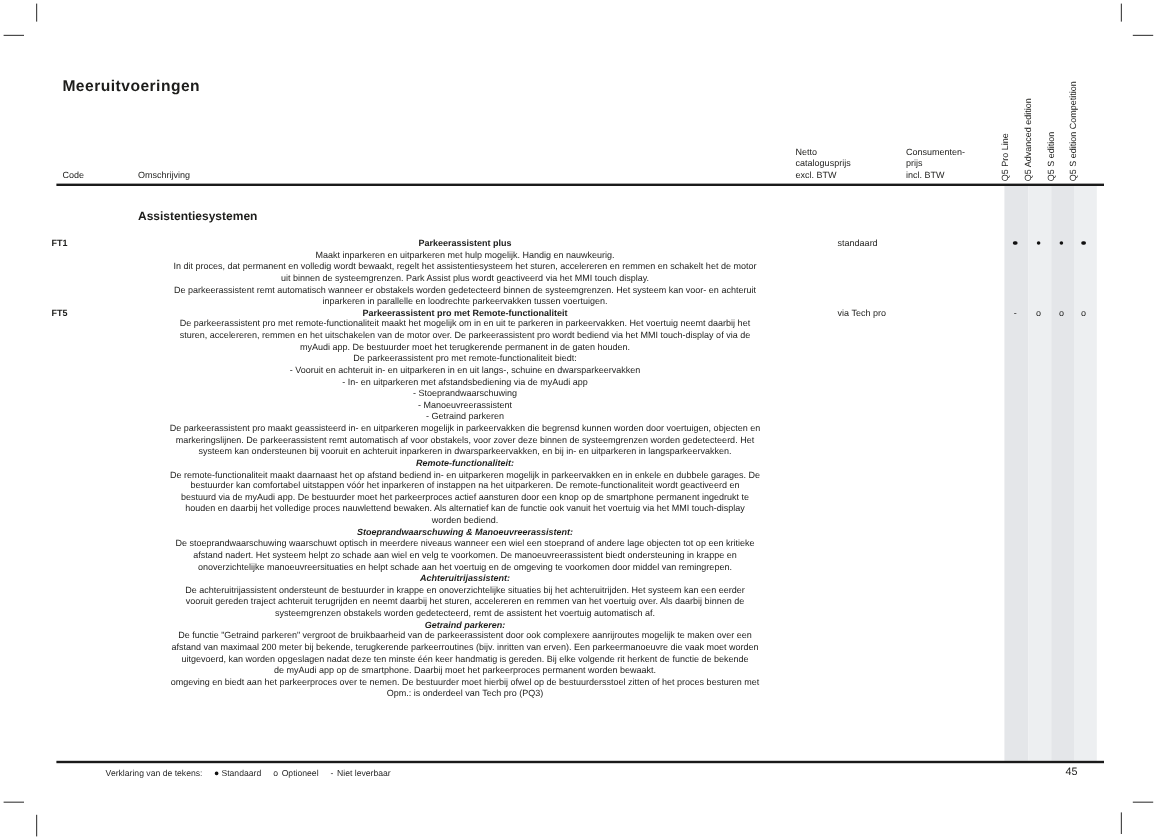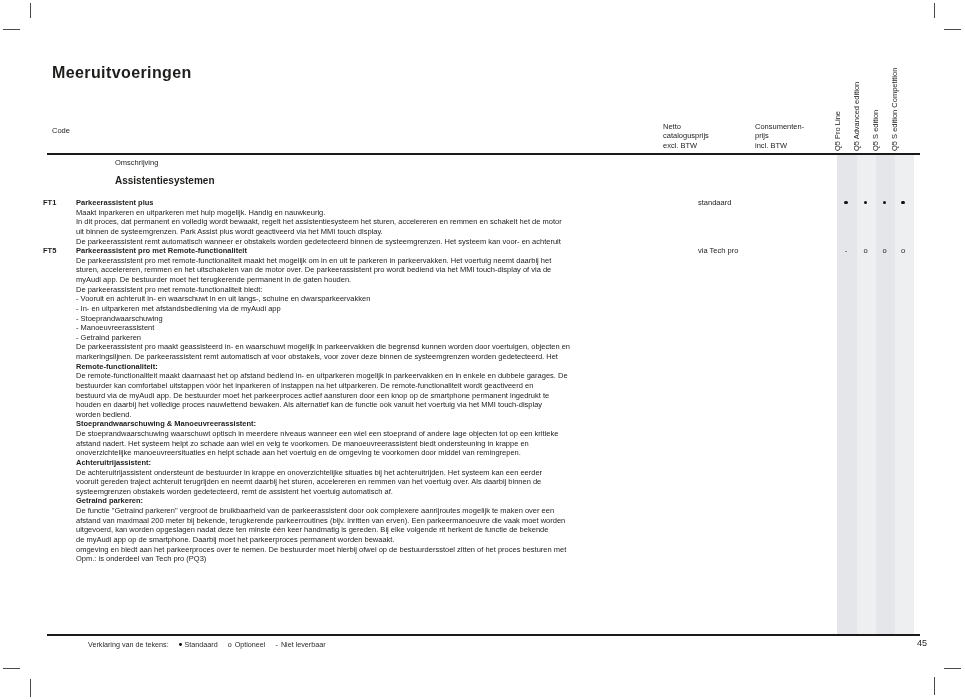--- a/index.html
+++ b/index.html
@@ -5,49 +5,49 @@
   html,body{margin:0;padding:0;}
   body{
     width:965px;height:700px;position:relative;overflow:hidden;
     background:#ffffff;color:#1d1d1b;
     font-family:"Liberation Sans",sans-serif;
     -webkit-font-smoothing:antialiased;
   }
   .crop{position:absolute;background:#4a4a4a;}
   .page-title{
     position:absolute;left:52px;top:64px;
-    font-size:16px;font-weight:bold;letter-spacing:.4px;
+    font-size:13px;font-weight:bold;letter-spacing:.4px;
   }
   .col-head{position:absolute;font-size:7.5px;line-height:9.3px;}
-  #col-code{left:52px;top:126px;}
-  #col-desc{left:115px;top:158px;}
+  #col-code{left:52px;top:141px;}
+  #col-desc{left:115px;top:141px;}
   #col-net{left:663px;top:122px;}
   #col-cons{left:755px;top:122px;}
   .rot{
     position:absolute;top:142px;height:9px;line-height:9px;
     font-size:7.5px;white-space:nowrap;
     transform-origin:0 100%;transform:rotate(-90deg);
   }
   #rule-top{position:absolute;left:47px;top:153px;width:873px;height:1.6px;background:#1a1a1a;}
   #rule-bottom{position:absolute;left:47px;top:634px;width:873px;height:1.6px;background:#1a1a1a;}
   .stripe{position:absolute;top:155px;height:479px;}
   .section-head{position:absolute;left:115px;top:175px;font-size:10px;font-weight:bold;}
   #rows{position:absolute;left:0;top:198px;right:0;}
   .row{position:relative;font-size:7.5px;line-height:9.62px;}
   .row .code{position:absolute;left:43px;top:0;font-weight:bold;}
-  .row .body{margin-left:76px;width:545px;}
+  .row .body{margin-left:115px;width:545px;text-align:center;}
   .row .line{white-space:nowrap;}
   .row .title{font-weight:bold;}
-  .row .line.b{font-weight:bold;}
+  .row .line.b{font-weight:bold;font-style:italic;}
   .row .price-note{position:absolute;left:698px;top:0;}
   .mark{position:absolute;top:0;width:20px;text-align:center;font-size:7.5px;line-height:9.62px;}
   .dot{display:inline-block;width:3.2px;height:3.2px;border-radius:50%;background:#111;vertical-align:middle;margin-bottom:1px;}
   .footer-text{position:absolute;left:88px;top:640px;font-size:7.2px;color:#2a2a2a;}
   .footer-text .sym{margin:0 3px 0 10px;}
-  .page-num{position:absolute;left:903px;top:638px;width:24px;text-align:right;font-size:9px;}
+  .page-num{position:absolute;left:874px;top:638px;width:24px;text-align:right;font-size:9px;}
 </style>
 </head>
 <body>
 
 <div class="crop" style="left:30px;top:3px;width:1px;height:15px;"></div>
 <div class="crop" style="left:3px;top:29px;width:17px;height:1px;"></div>
 <div class="crop" style="left:934px;top:3px;width:1px;height:15px;"></div>
 <div class="crop" style="left:944px;top:29px;width:17px;height:1px;"></div>
 <div class="crop" style="left:3px;top:668px;width:17px;height:1px;"></div>
 <div class="crop" style="left:30px;top:679px;width:1px;height:18px;"></div>
@@ -87,45 +87,47 @@
 
 <div id="rows">
   <div class="row">
     <span class="code">FT1</span>
     <div class="body">
       <div class="line title">Parkeerassistent plus</div>
     <div class="line">Maakt inparkeren en uitparkeren met hulp mogelijk. Handig en nauwkeurig.</div>
         <div class="line">In dit proces, dat permanent en volledig wordt bewaakt, regelt het assistentiesysteem het sturen, accelereren en remmen en schakelt het de motor</div>
         <div class="line">uit binnen de systeemgrenzen. Park Assist plus wordt geactiveerd via het MMI touch display.</div>
         <div class="line">De parkeerassistent remt automatisch wanneer er obstakels worden gedetecteerd binnen de systeemgrenzen. Het systeem kan voor- en achteruit</div>
+        <div class="line">inparkeren in parallelle en loodrechte parkeervakken tussen voertuigen.</div>
       </div>
     <span class="price-note">standaard</span>
     <div class="marks">
         <span class="mark" style="left: 836px;"><span class="dot"></span></span>
         <span class="mark" style="left: 855.5px;"><span class="dot"></span></span>
         <span class="mark" style="left: 874.5px;"><span class="dot"></span></span>
         <span class="mark" style="left: 893px;"><span class="dot"></span></span>
       </div>
   </div>
 
   <div class="row">
     <span class="code">FT5</span>
     <div class="body">
       <div class="line title">Parkeerassistent pro met Remote-functionaliteit</div>
     <div class="line">De parkeerassistent pro met remote-functionaliteit maakt het mogelijk om in en uit te parkeren in parkeervakken. Het voertuig neemt daarbij het</div>
         <div class="line">sturen, accelereren, remmen en het uitschakelen van de motor over. De parkeerassistent pro wordt bediend via het MMI touch-display of via de</div>
         <div class="line">myAudi app. De bestuurder moet het terugkerende permanent in de gaten houden.</div>
         <div class="line">De parkeerassistent pro met remote-functionaliteit biedt:</div>
-        <div class="line">- Vooruit en achteruit in- en waarschuwt in en uit langs-, schuine en dwarsparkeervakken</div>
+        <div class="line">- Vooruit en achteruit in- en uitparkeren in en uit langs-, schuine en dwarsparkeervakken</div>
         <div class="line">- In- en uitparkeren met afstandsbediening via de myAudi app</div>
         <div class="line">- Stoeprandwaarschuwing</div>
         <div class="line">- Manoeuvreerassistent</div>
         <div class="line">- Getraind parkeren</div>
-        <div class="line">De parkeerassistent pro maakt geassisteerd in- en waarschuwt mogelijk in parkeervakken die begrensd kunnen worden door voertuigen, objecten en</div>
+        <div class="line">De parkeerassistent pro maakt geassisteerd in- en uitparkeren mogelijk in parkeervakken die begrensd kunnen worden door voertuigen, objecten en</div>
         <div class="line">markeringslijnen. De parkeerassistent remt automatisch af voor obstakels, voor zover deze binnen de systeemgrenzen worden gedetecteerd. Het</div>
+        <div class="line">systeem kan ondersteunen bij vooruit en achteruit inparkeren in dwarsparkeervakken, en bij in- en uitparkeren in langsparkeervakken.</div>
         <div class="line b">Remote-functionaliteit:</div>
         <div class="line">De remote-functionaliteit maakt daarnaast het op afstand bediend in- en uitparkeren mogelijk in parkeervakken en in enkele en dubbele garages. De</div>
         <div class="line">bestuurder kan comfortabel uitstappen vóór het inparkeren of instappen na het uitparkeren. De remote-functionaliteit wordt geactiveerd en</div>
         <div class="line">bestuurd via de myAudi app. De bestuurder moet het parkeerproces actief aansturen door een knop op de smartphone permanent ingedrukt te</div>
         <div class="line">houden en daarbij het volledige proces nauwlettend bewaken. Als alternatief kan de functie ook vanuit het voertuig via het MMI touch-display</div>
         <div class="line">worden bediend.</div>
         <div class="line b">Stoeprandwaarschuwing &amp; Manoeuvreerassistent:</div>
         <div class="line">De stoeprandwaarschuwing waarschuwt optisch in meerdere niveaus wanneer een wiel een stoeprand of andere lage objecten tot op een kritieke</div>
         <div class="line">afstand nadert. Het systeem helpt zo schade aan wiel en velg te voorkomen. De manoeuvreerassistent biedt ondersteuning in krappe en</div>
         <div class="line">onoverzichtelijke manoeuvreersituaties en helpt schade aan het voertuig en de omgeving te voorkomen door middel van remingrepen.</div>

